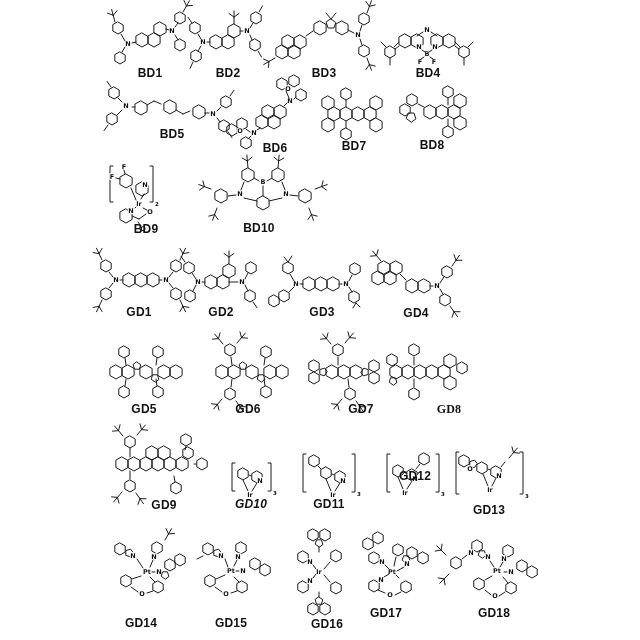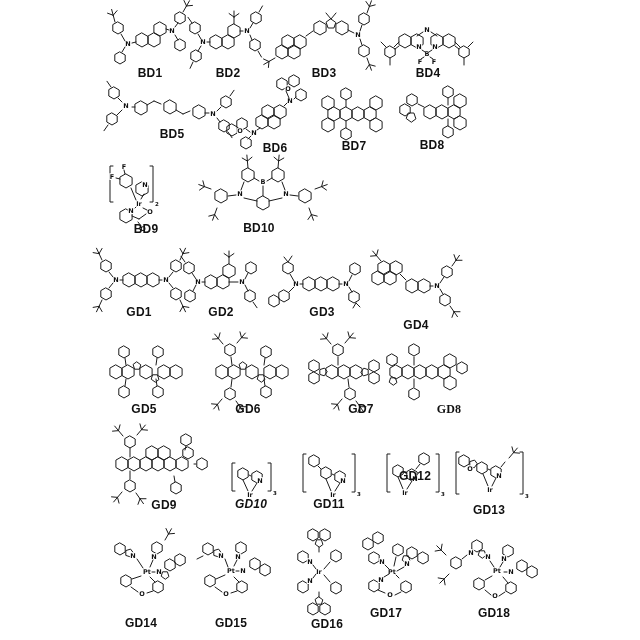--- a/index.html
+++ b/index.html
@@ -700,21 +700,21 @@
       <div class="lbl" style="left: 428px; top: 73px;">BD4</div>
       <div class="lbl" style="left: 172px; top: 134px;">BD5</div>
       <div class="lbl" style="left: 275px; top: 148px;">BD6</div>
       <div class="lbl" style="left: 354px; top: 146px;">BD7</div>
       <div class="lbl" style="left: 432px; top: 145px;">BD8</div>
       <div class="lbl" style="left: 146px; top: 229px;">BD9</div>
       <div class="lbl" style="left: 259px; top: 228px;">BD10</div>
       <div class="lbl" style="left: 139px; top: 312px;">GD1</div>
       <div class="lbl" style="left: 221px; top: 312px;">GD2</div>
       <div class="lbl" style="left: 322px; top: 312px;">GD3</div>
-      <div class="lbl" style="left: 416px; top: 313px; margin-top: 12px;">GD4</div>
+      <div class="lbl" style="left: 416px; top: 313px;">GD4</div>
       <div class="lbl" style="left: 144px; top: 409px;">GD5</div>
       <div class="lbl" style="left: 248px; top: 409px;">GD6</div>
       <div class="lbl" style="left: 361px; top: 409px;">GD7</div>
       <div class="lbl" style="left: 449px; top: 409px; font-family: Liberation Serif, serif;">GD8</div>
       <div class="lbl" style="left: 164px; top: 505px;">GD9</div>
       <div class="lbl" style="left: 251px; top: 504px; font-style: italic;">GD10</div>
       <div class="lbl" style="left: 329px; top: 504px;">GD11</div>
       <div class="lbl" style="left: 415px; top: 476px;">GD12</div>
       <div class="lbl" style="left: 489px; top: 510px;">GD13</div>
       <div class="lbl" style="left: 141px; top: 623px;">GD14</div>

